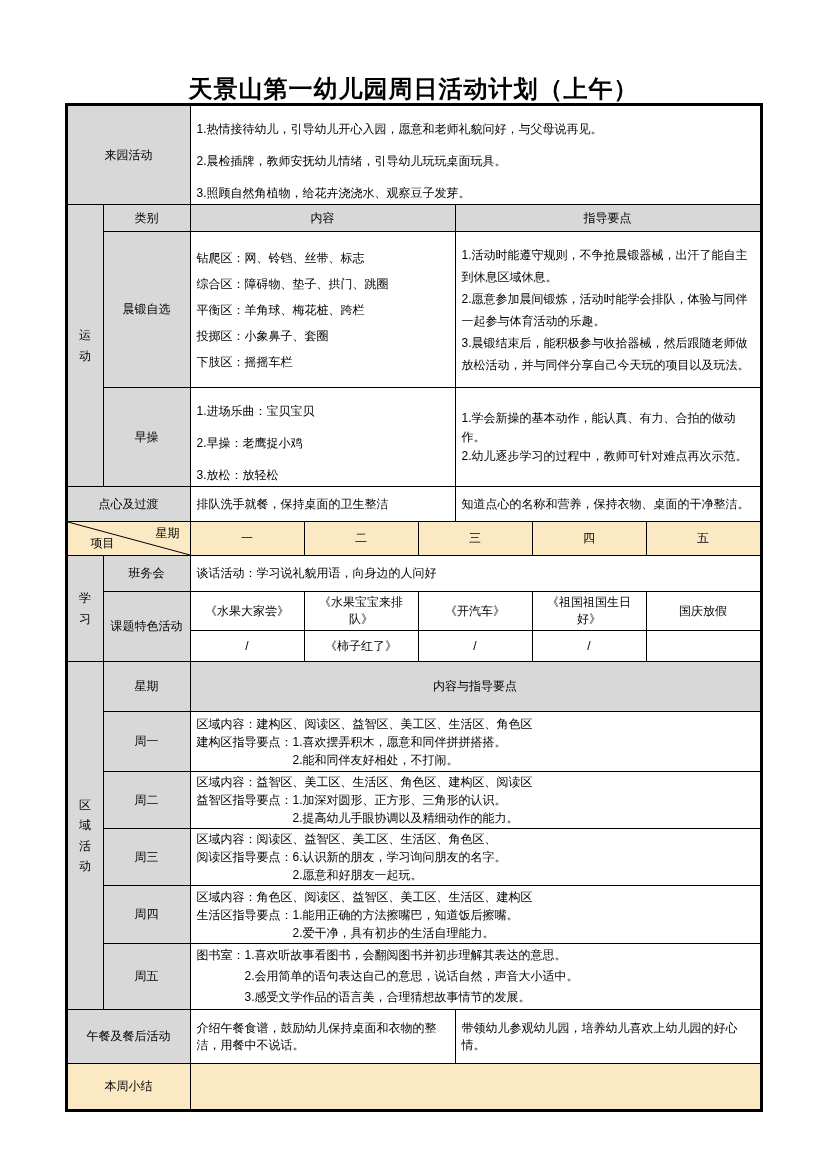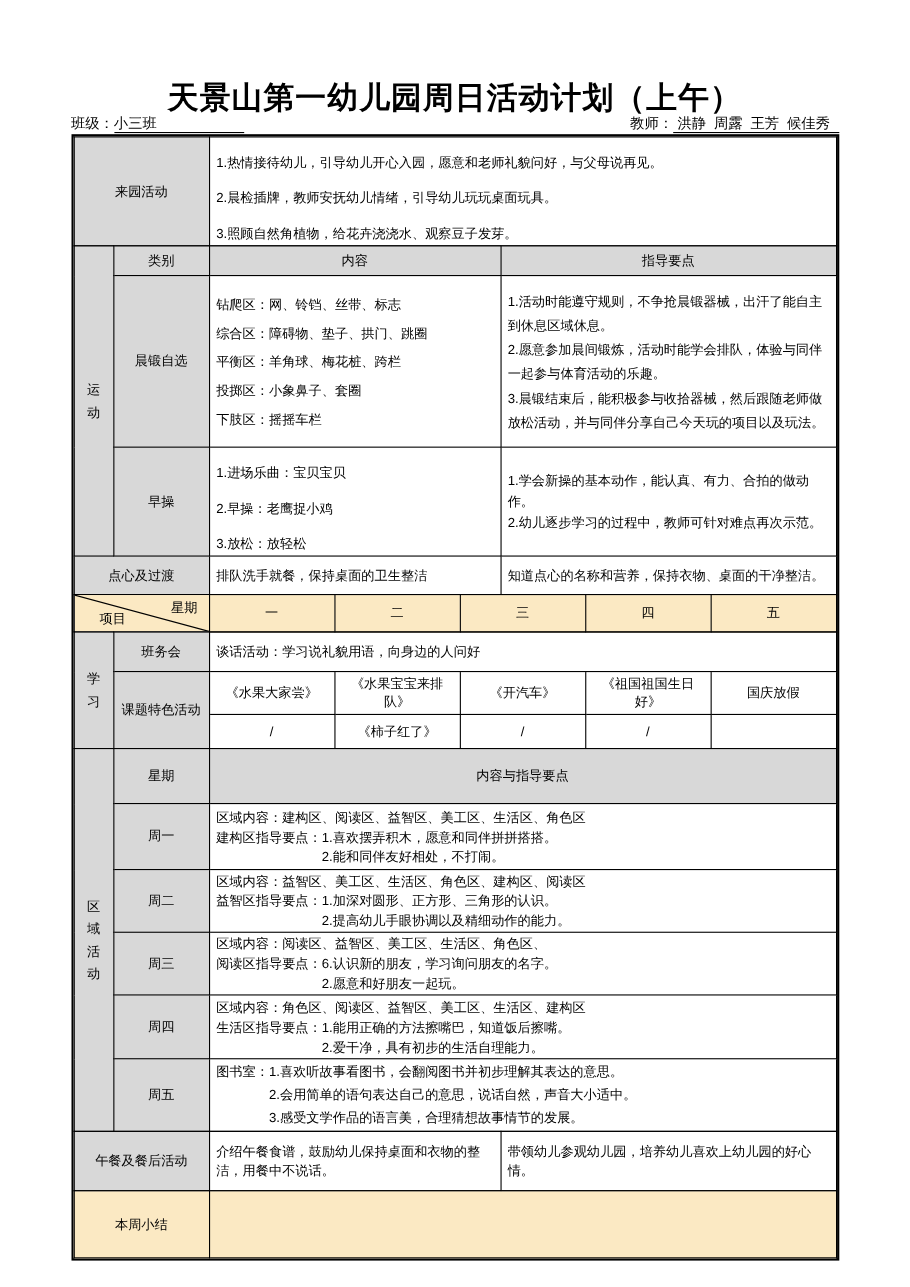--- a/index.html
+++ b/index.html
@@ -3,21 +3,21 @@
 <meta charset="utf-8">
 <style>
   html,body{margin:0;padding:0;}
   body{
     width:827px;height:1170px;background:#ffffff;color:#000;
     font-family:"Liberation Sans","DejaVu Sans",sans-serif;
     position:relative;overflow:hidden;
   }
   .page{padding-top:76px;}
   .title{
-    text-align:center;font-size:28px;font-weight:bold;letter-spacing:1px;line-height:26px;
+    text-align:center;font-size:24px;font-weight:bold;letter-spacing:1px;line-height:26px;
   }
   .subtitle{
     text-align:center;font-size:15px;font-weight:bold;line-height:22px;margin-top:2px;
   }
   .subtitle .u{text-decoration:underline;}
   .meta{
     width:698px;margin:2px auto 0 auto;display:flex;justify-content:space-between;
     font-size:13px;line-height:16px;align-items:flex-end;
   }
   .meta .lbl{white-space:nowrap;}
@@ -48,28 +48,20 @@
   .corner-bottom{position:absolute;bottom:3px;left:23px;font-size:12px;}
 </style>
 </head>
 <body>
 
 <div class="page">
 
   <div class="title">天景山第一幼儿园周日活动计划（上午）</div>
 
 
-  <div class="meta">
-    <div>
-      <span class="lbl">班级：</span><span class="u-blank">小三班</span>
-    </div>
-    <div>
-      <span class="lbl">教师：</span><span class="u-names">洪静  周露  王芳  候佳秀</span>
-    </div>
-  </div>
 
   <div class="sheet">
 
     <table class="sec">
       <colgroup>
           <col style="width:123px">
           <col>
         </colgroup>
       <tbody>
           <tr style="height:62px">
@@ -262,21 +254,21 @@
       </tr>
     </tbody>
       </table>
 
     <table class="sec">
       <colgroup>
           <col style="width:123px">
           <col>
         </colgroup>
       <tbody>
-          <tr style="height:61px">
+          <tr style="height:46px">
         <td class="grey cream center" style="background:#FBE9C3">本周小结</td>
         <td class="cream"></td>
       </tr>
     </tbody>
       </table>
 
   </div>
 </div>
 
 </body></html>

